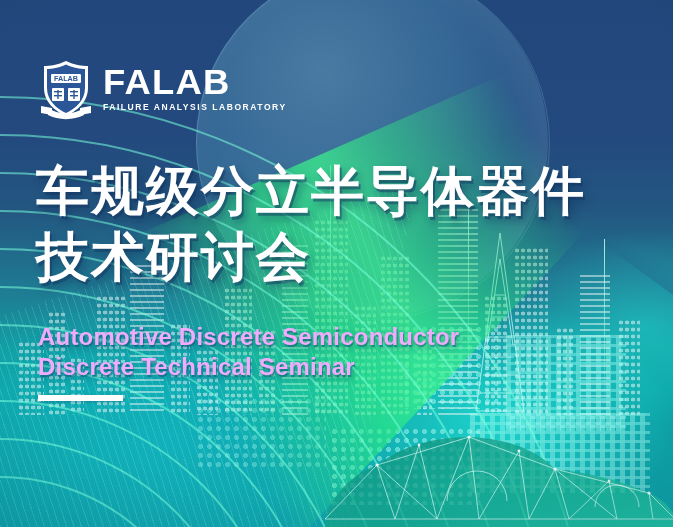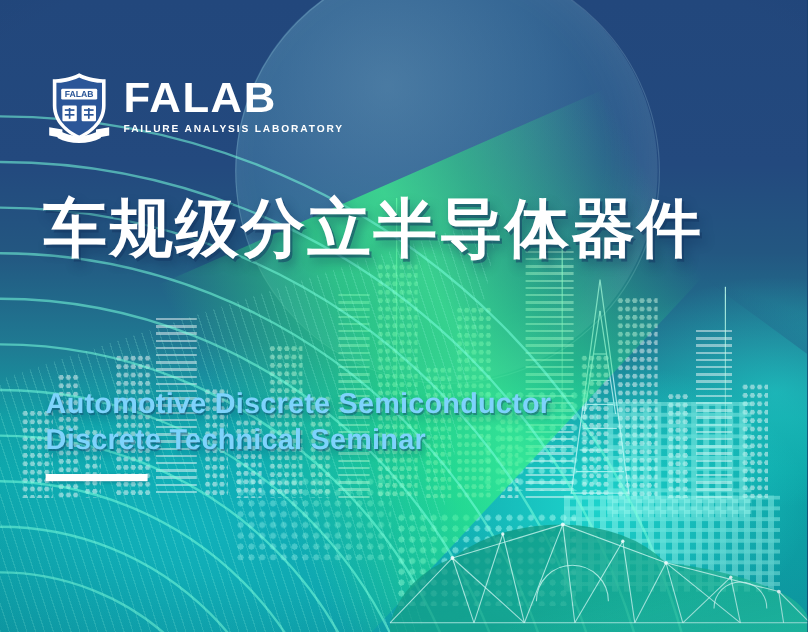--- a/index.html
+++ b/index.html
@@ -161,21 +161,21 @@
     font-family:"DejaVu Sans","Liberation Sans",sans-serif;
     font-size:53px;line-height:66px;letter-spacing:2px;
     text-shadow:
       2px 3px 0 rgba(18,52,96,.48),
       4px 6px 9px rgba(12,40,80,.42);
   }
   .title .l2{display:block;}
 
   .subtitle{
     position:absolute;left:38px;top:322px;width:520px;
-    color:#7dd3fc;font-weight:700;font-size:24px;line-height:30px;
+    color:#f0abfc;font-weight:700;font-size:24px;line-height:30px;
     letter-spacing:.2px;
     font-family:"Liberation Sans","DejaVu Sans",sans-serif;
     text-shadow:1px 2px 0 rgba(20,70,110,.42), 2px 4px 7px rgba(12,50,90,.35);
   }
   .subtitle .s2{display:block;}
 
   .divider{
     position:absolute;left:38px;top:395px;width:85px;height:6px;background:#fff;
     box-shadow:0 1px 3px rgba(10,60,90,.35);
   }
@@ -335,20 +335,21 @@
     <div class="lockup">
       <div class="lockup-top">
         <span class="falab-word">FALAB</span>
       </div>
       <div class="falab-sub">FAILURE ANALYSIS LABORATORY</div>
     </div>
   </div>
 
   <div class="title">
     <span class="l1">车规级分立半导体器件</span>
+    <span class="l2">技术研讨会</span>
   </div>
 
   <div class="subtitle">
     <span class="s1">Automotive Discrete Semiconductor</span>
     <span class="s2">Discrete Technical Seminar</span>
   </div>
 
   <div class="divider"></div>
 
 </div>

